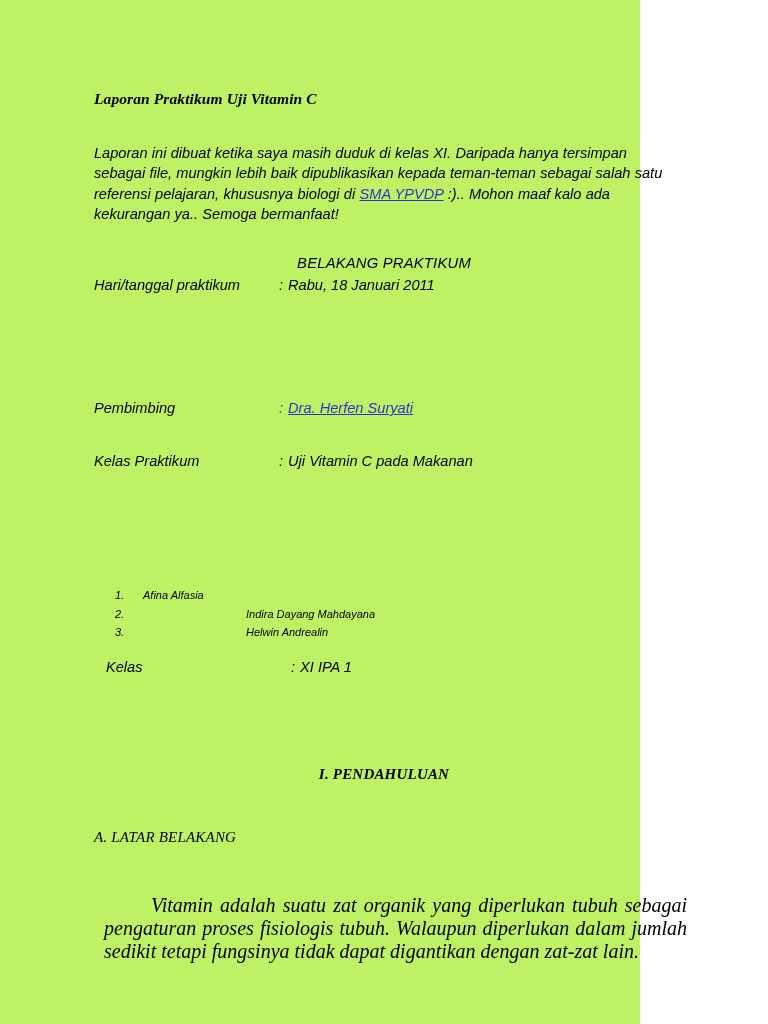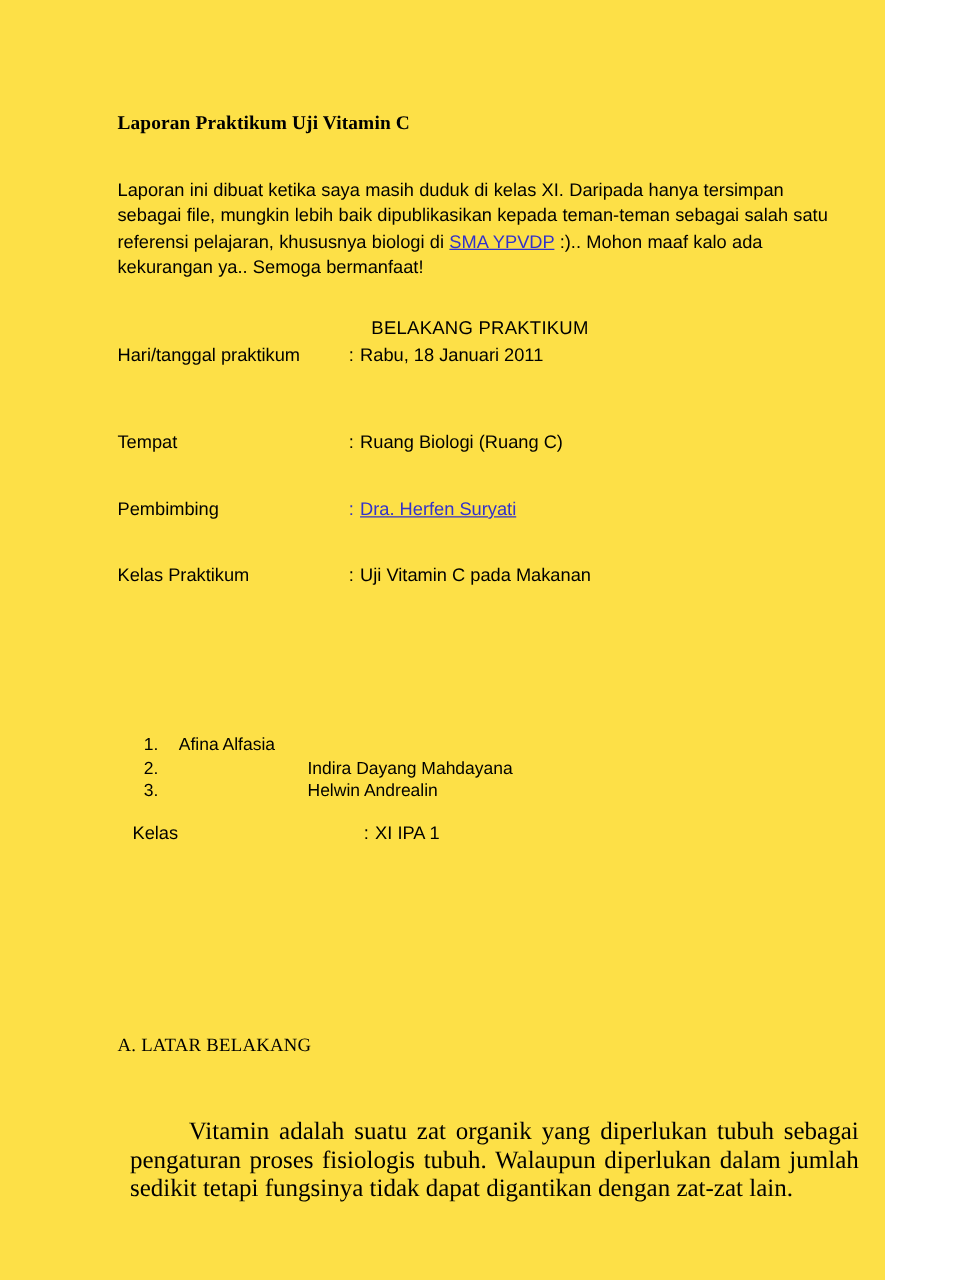--- a/index.html
+++ b/index.html
@@ -13,23 +13,24 @@
     height: 1024px;
     position: relative;
     overflow: hidden;
     font-family: "Liberation Sans", sans-serif;
     color: #000000;
     -webkit-font-smoothing: antialiased;
   }
   .page {
     position: absolute;
     left: 0; top: 0;
-    width: 708px;
+    width: 640px;
     height: 1024px;
-    background: #fde047;
+    background: #bef264;
+    font-style: italic;
   }
 
   
   .doc-title {
     position: absolute;
     left: 94px;
     top: 89px;
     width: 590px;
     font-family: "Liberation Serif", "DejaVu Serif", serif;
     font-weight: bold;
@@ -89,21 +90,21 @@
     color: #3131cc;
     text-decoration: none;
     margin-right: 5px;
   }
 
   
   .presenter-list {
     position: absolute;
     left: 115px;
     width: 560px;
-    font-size: 14px;
+    font-size: 11px;
     line-height: 18.6px;
   }
   .presenter-item { white-space: nowrap; height: 18.6px; }
   .presenter-num {
     display: inline-block;
     width: 28px;
     vertical-align: top;
   }
   .presenter-name { display: inline-block; vertical-align: top; }
   .presenter-name.inline { margin-left: 0; }
@@ -147,23 +148,20 @@
   <div class="doc-title">Laporan Praktikum Uji Vitamin C</div>
 
   <p class="intro"><span>Laporan ini dibuat ketika saya masih duduk di kelas XI. Daripada hanya tersimpan sebagai file, mungkin lebih baik dipublikasikan kepada teman-teman sebagai salah satu referensi pelajaran, khususnya biologi di </span><a class="doclink" href="#">SMA YPVDP</a><span> :).. Mohon maaf kalo ada kekurangan ya.. Semoga bermanfaat!</span></p>
 
   <div class="center-heading" id="laporan-praktikum-heading">BELAKANG PRAKTIKUM</div>
 
   <div class="field-row" style="top:276px;">
     <span class="field-label">Hari/tanggal praktikum</span><span class="field-value"><span class="colon">:</span><span>Rabu, 18 Januari 2011</span></span>
   </div>
 
-  <div class="field-row" style="top:345px;">
-    <span class="field-label">Tempat</span><span class="field-value"><span class="colon">:</span><span>Ruang Biologi (Ruang C)</span></span>
-  </div>
 
   <div class="field-row link-row" style="top:399px;">
     <span class="field-label">Pembimbing</span><span class="field-value"><span class="colon-link">:</span><a class="doclink" href="#">Dra. Herfen Suryati</a></span>
   </div>
 
   <div class="field-row" style="top:452px;">
     <span class="field-label">Kelas Praktikum</span><span class="field-value"><span class="colon">:</span><span>Uji Vitamin C pada Makanan</span></span>
   </div>
 
 
@@ -176,18 +174,19 @@
     </div>
     <div class="presenter-item">
       <span class="presenter-num">3.</span><span class="presenter-name far">Helwin Andrealin</span>
     </div>
   </div>
 
   <div class="field-row" style="top:658px;margin-left:12px;">
     <span class="field-label">Kelas</span><span class="field-value"><span class="colon">:</span><span>XI IPA 1</span></span>
   </div>
 
+  <div class="section-heading-center" style="top:766px;">I. PENDAHULUAN</div>
 
   <div class="section-heading-left" style="top:829px;">A. LATAR BELAKANG</div>
 
   <p class="body-paragraph" style="top:874px;">Vitamin adalah suatu zat organik yang diperlukan tubuh sebagai pengaturan proses fisiologis tubuh. Walaupun diperlukan dalam jumlah sedikit tetapi fungsinya tidak dapat digantikan dengan zat-zat lain.</p>
 
 </div>
 
 </body></html>

